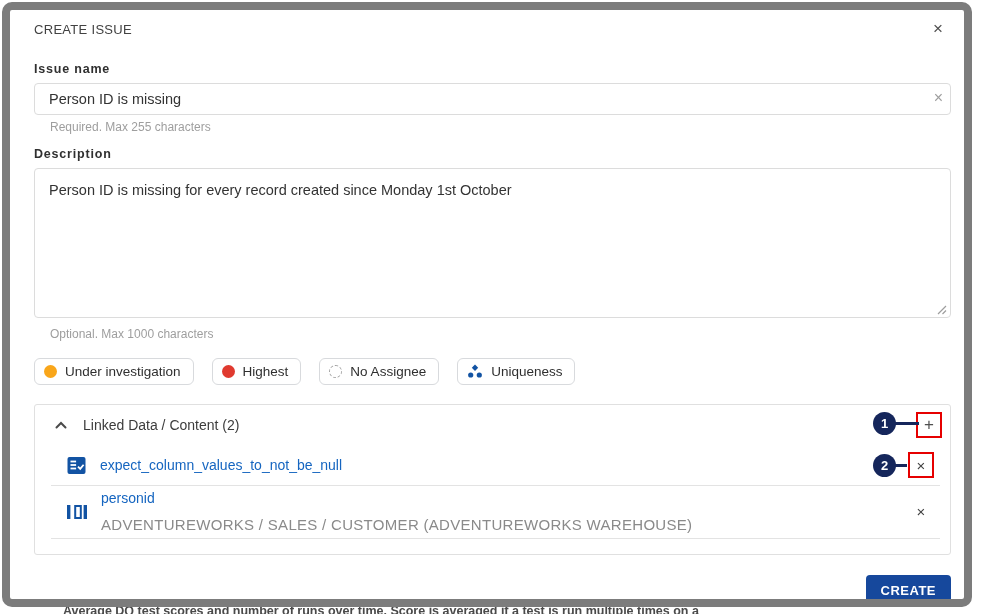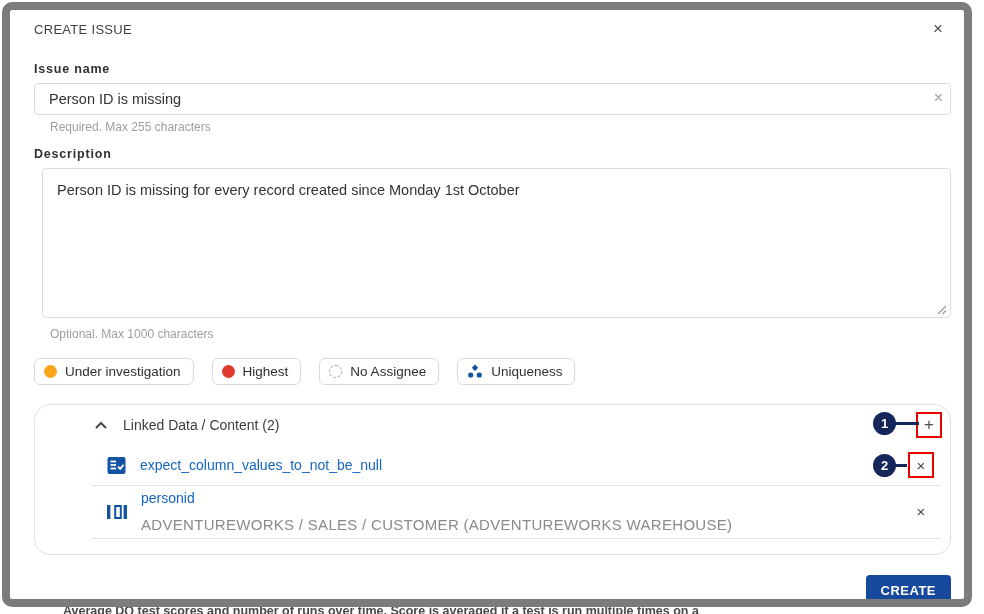--- a/index.html
+++ b/index.html
@@ -23,39 +23,39 @@
     margin: 24px 0 7px 10px; }
   .field-label.desc { margin-top: 13px; }
 
   .input-wrap { position: relative; margin-left: 10px; }
   .text-input { width: 100%; height: 32px; border: 1px solid #dcdcdc; border-radius: 4px;
     padding: 0 34px 0 14px; font-size: 14.5px; color: #333; font-family: "Liberation Sans", sans-serif;
     outline: none; background: #fff; }
   .clear-x { position: absolute; right: 8px; top: 6px; border: none; background: none;
     color: #9e9e9e; font-size: 16px; cursor: pointer; line-height: 18px; }
 
-  .textarea-wrap { position: relative; margin-left: 18px; }
+  .textarea-wrap { position: relative; margin-left: 10px; }
   .desc-area { width: 100%; height: 150px; border: 1px solid #dcdcdc; border-radius: 4px;
     padding: 11px 14px; font-size: 14.5px; color: #333; font-family: "Liberation Sans", sans-serif;
     resize: none; outline: none; line-height: 1.4; }
   .resize-handle { position: absolute; right: 4px; bottom: 7px; cursor: nwse-resize; line-height: 0; }
 
   .helper { font-size: 12px; color: #9e9e9e; margin: 5px 0 0 26px; }
 
   .chips { display: flex; gap: 18px; margin: 17px 0 0 10px; }
   .chip { display: inline-flex; align-items: center; gap: 8px; height: 27px;
     border: 1px solid #d8dadd; border-radius: 6px; background: #fff; padding: 0 12px 0 9px;
     font-size: 13.5px; color: #2f2f2f; cursor: pointer; }
   .dot { width: 13px; height: 13px; border-radius: 50%; display: inline-block; }
   .dot.amber { background: #f9a61a; }
   .dot.red { background: #e03a2f; }
   .dot.dashed { background: transparent; border: 1.5px dashed #a0a0a0; }
 
-  .panel { position: relative; margin: 19px 0 2px 10px; border: 1px solid #e0e0e0; border-radius: 16px;
-    background: #fff; padding-left: 40px; }
+  .panel { position: relative; margin: 19px 0 2px 10px; border: 1px solid #e0e0e0; border-radius: 3px;
+    background: #fff; }
   .panel-header { display: flex; align-items: center; padding: 8px 6px 8px 16px; height: 40px; }
   .collapse-btn { border: none; background: none; cursor: pointer; padding: 4px; line-height: 0; }
   .panel-title { font-size: 14px; color: #3c3c3c; margin-left: 12px; }
   .icon-btn { width: 22px; height: 22px; display: flex; align-items: center; justify-content: center;
     border: none; background: none; cursor: pointer; color: #4f4f4f; }
   .add-btn { margin-left: auto; margin-right: 4px; font-size: 17px; }
   .red-box { outline: 2.5px solid #e60000; }
 
   .linked-row { display: flex; align-items: center; padding: 0 18px 0 32px; min-height: 40px; }
   .linked-row.tall { min-height: 49px; padding-top: 4px; padding-bottom: 5px; }

